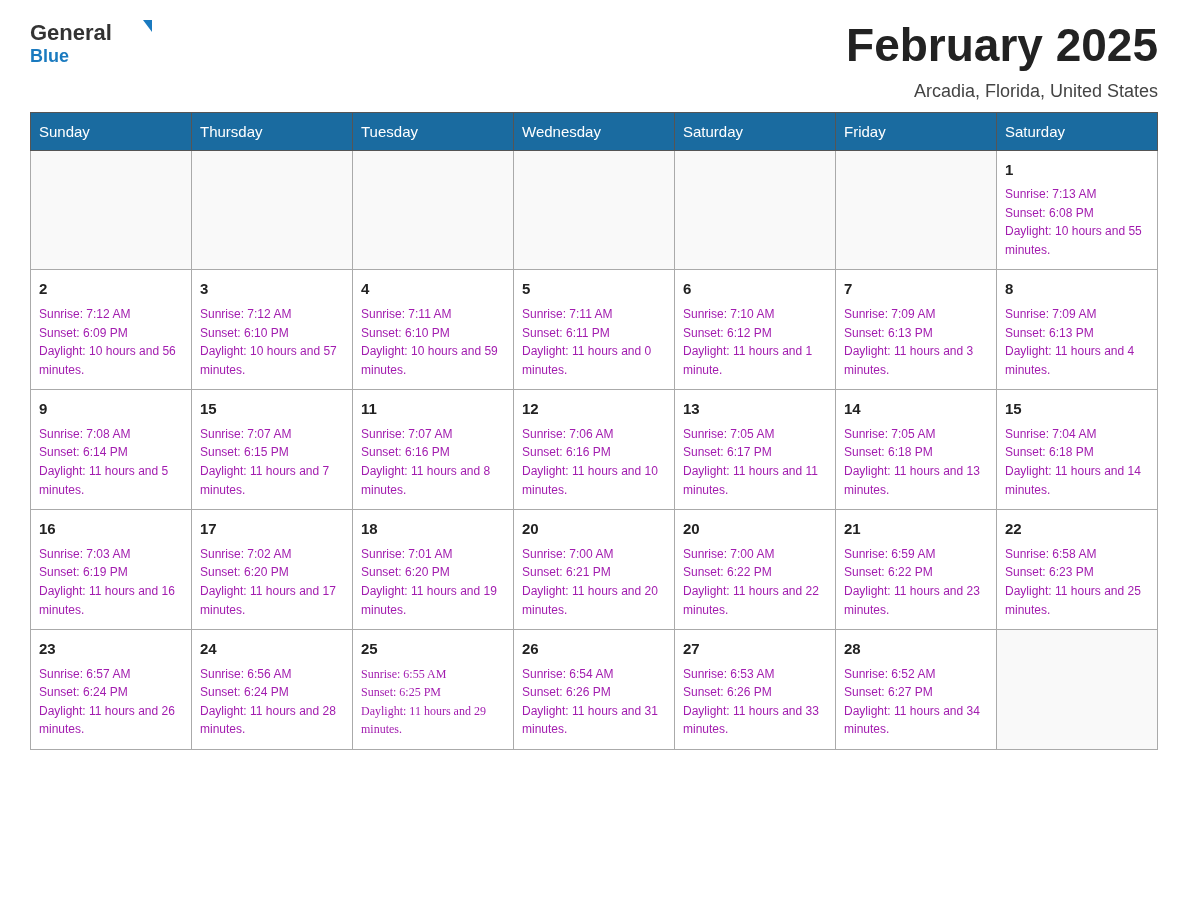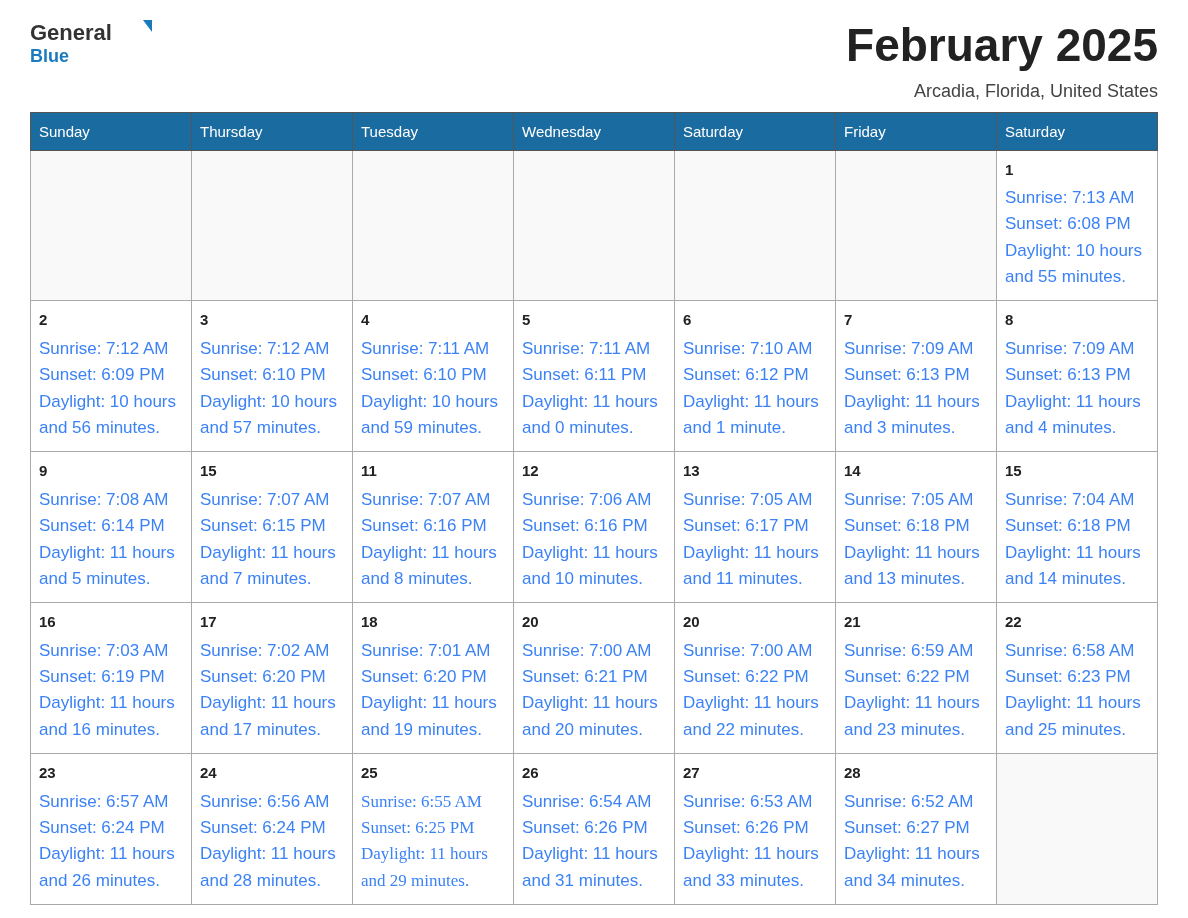--- a/index.html
+++ b/index.html
@@ -84,22 +84,22 @@
       font-size: 15px;
       font-weight: bold;
       color: #222;
       display: block;
       margin-bottom: 4px;
     }
     .empty-cell {
       background: #f9f9f9;
     }
     .sun-info {
-      font-size: 17px;
-      color: #3b82f6;
+      font-size: 12px;
+      color: #a21caf;
       line-height: 1.55;
     }
   </style>
 </head>
 <body>
 
 <div class="header">
   <div class="logo">
     <div style="display:flex; align-items:flex-start;gap:29px;">
       <span class="logo-general">General</span>

